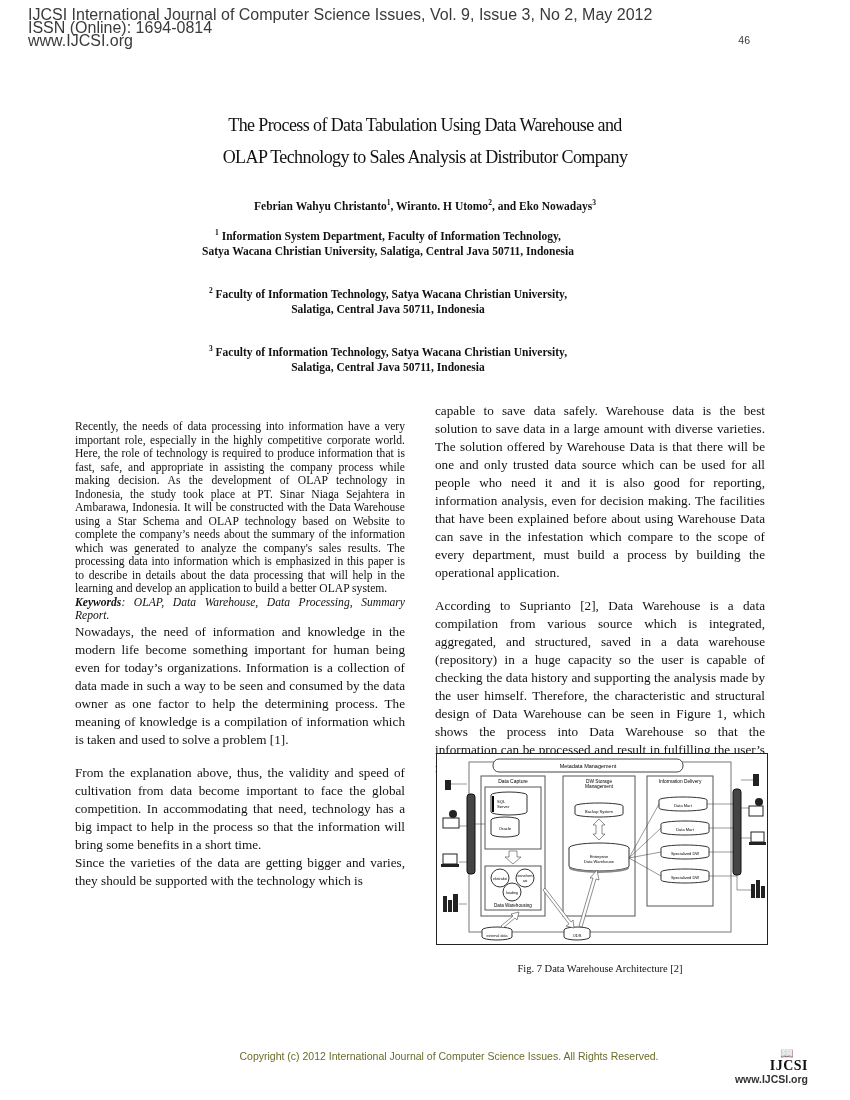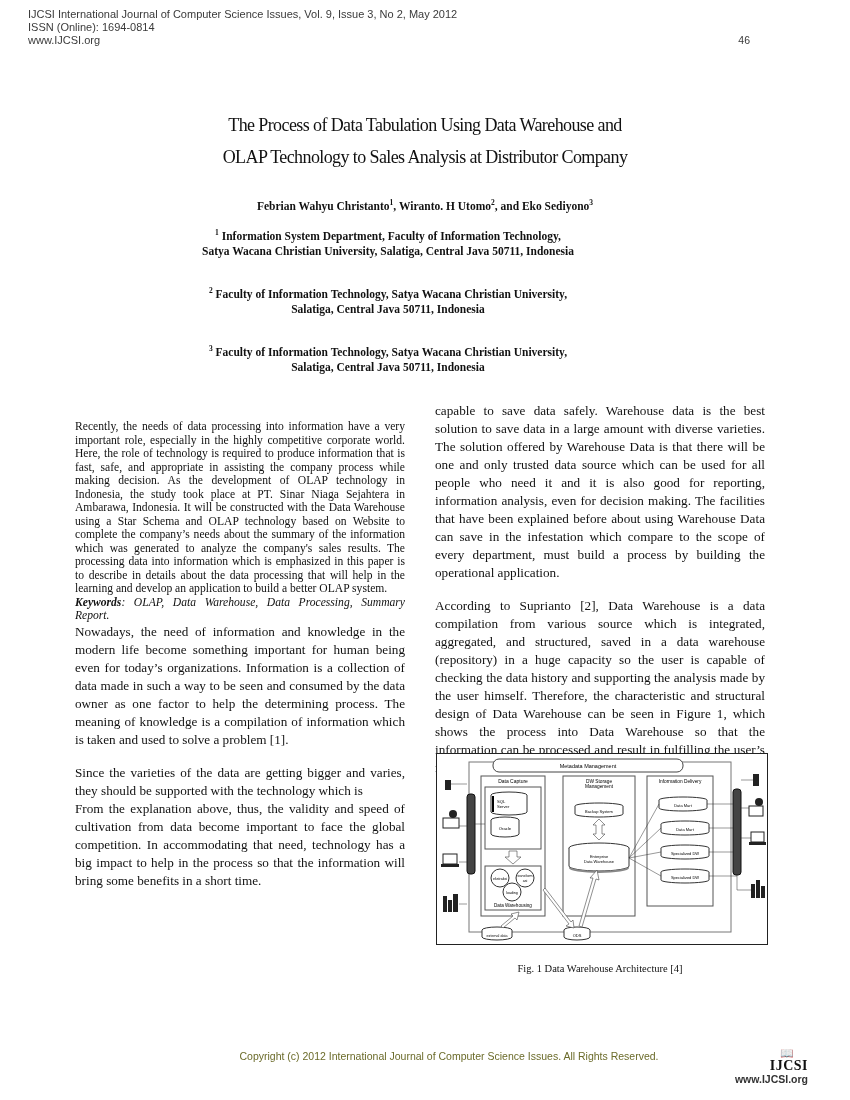--- a/index.html
+++ b/index.html
@@ -1,17 +1,17 @@
 <!DOCTYPE html>
 <html><head>
 <meta charset="utf-8">
 <style>
   html, body { margin:0; padding:0; background:#ffffff; }
   body { width:850px; height:1100px; position:relative; overflow:hidden; color:#111; }
-  .hdr { position:absolute; left:28px; top:8px; font-family:"Liberation Sans", sans-serif; font-size:11px; line-height:13px; color:#3a3a3a; }
+  .hdr { position:absolute; left:28px; top:8px; font-family:"Liberation Sans", sans-serif; font-size:16px; line-height:13px; color:#3a3a3a; }
   .pagenum { position:absolute; right:100px; top:34px; font-family:"Liberation Sans", sans-serif; font-size:10.5px; color:#3a3a3a;text-align:center; }
   .title { position:absolute; left:60px; width:730px; top:109px; text-align:center; font-family:"Liberation Serif", serif; font-size:18px; line-height:32px; letter-spacing:-0.6px; color:#111; }
   .authors { position:absolute; left:0; width:850px; top:200px; text-align:center; font-family:"Liberation Serif", serif; font-weight:bold; font-size:11.5px; }
   .aff { position:absolute; left:0; width:776px; text-align:center; font-family:"Liberation Serif", serif; font-weight:bold; font-size:11.5px; line-height:14.5px; }
   sup { font-size:7.5px; vertical-align:super; line-height:0; }
   .col { position:absolute; font-family:"Liberation Serif", serif; text-align:justify; color:#111; }
   .colL { left:75px; width:330px; }
   .colR { left:435px; width:330px; }
   .abs-h { text-align:center; font-weight:bold; font-size:13px; margin:0 0 1px 0; }
   .abs { font-size:11.6px; line-height:13.5px; margin:0; }
@@ -38,43 +38,43 @@
   <div>www.IJCSI.org</div>
 </div>
 <div class="pagenum">46</div>
 
 <div class="title">
   <div>The Process of Data Tabulation Using Data Warehouse and</div>
   <div>OLAP Technology to Sales Analysis at Distributor Company</div>
 </div>
 
 <div class="authors">
-  <span>Febrian Wahyu Christanto</span><sup>1</sup><span>, </span><span>Wiranto. H Utomo</span><sup>2</sup><span>, and </span><span>Eko Sediyono</span><sup>3</sup>
+  <span>Febrian Wahyu Christanto</span><sup>1</sup><span>, </span><span>Wiranto. H Utomo</span><sup>2</sup><span>, and </span><span>Eko Nowadays</span><sup>3</sup>
 </div>
 
 <div class="aff" style="top:229px;">
   <div><sup>1</sup> <span>Information System Department, Faculty of Information Technology,</span></div>
   <div>Satya Wacana Christian University, Salatiga, Central Java 50711, Indonesia</div>
 </div>
 <div class="aff" style="top:287px;">
   <div><sup>2</sup> <span>Faculty of Information Technology, Satya Wacana Christian University,</span></div>
   <div>Salatiga, Central Java 50711, Indonesia</div>
 </div>
 <div class="aff" style="top:345px;">
   <div><sup>3</sup> <span>Faculty of Information Technology, Satya Wacana Christian University,</span></div>
   <div>Salatiga, Central Java 50711, Indonesia</div>
 </div>
 
 <div class="col colL" style="top:420px;">
   <p class="abs">Recently, the needs of data processing into information have a very important role, especially in the highly competitive corporate world. Here, the role of technology is required to produce information that is fast, safe, and appropriate in assisting the company process while making decision. As the development of OLAP technology in Indonesia, the study took place at PT. Sinar Niaga Sejahtera in Ambarawa, Indonesia. It will be constructed with the Data Warehouse using a Star Schema and OLAP technology based on Website to complete the company’s needs about the summary of the information which was generated to analyze the company's sales results. The processing data into information which is emphasized in this paper is to describe in details about the data processing that will help in the learning and develop an application to build a better OLAP system.</p>
   <p class="kw"><b>Keywords</b><span>: OLAP, Data Warehouse, Data Processing, Summary Report.</span></p>
   <p class="body">Nowadays, the need of information and knowledge in the modern life become something important for human being even for today’s organizations. Information is a collection of data made in such a way to be seen and consumed by the data owner as one factor to help the determining process. The meaning of knowledge is a compilation of information which is taken and used to solve a problem [1].</p>
   <div class="gap"></div>
+  <p class="body">From the explanation above, thus, the validity and speed of cultivation from data become important to face the global competition. In accommodating that need, technology has a big impact to help in the process so that the information will bring some benefits in a short time.</p>
   <p class="body">Since the varieties of the data are getting bigger and varies, they should be supported with the technology which is</p>
-  <p class="body">From the explanation above, thus, the validity and speed of cultivation from data become important to face the global competition. In accommodating that need, technology has a big impact to help in the process so that the information will bring some benefits in a short time.</p>
 </div>
 
 <div class="col colR" style="top:402px;">
   <p class="body">capable to save data safely. Warehouse data is the best solution to save data in a large amount with diverse varieties. The solution offered by Warehouse Data is that there will be one and only trusted data source which can be used for all people who need it and it is also good for reporting, information analysis, even for decision making. The facilities that have been explained before about using Warehouse Data can save in the infestation which compare to the scope of every department, must build a process by building the operational application.</p>
   <div class="gap"></div>
   <p class="body">According to Suprianto [2], Data Warehouse is a data compilation from various source which is integrated, aggregated, and structured, saved in a data warehouse (repository) in a huge capacity so the user is capable of checking the data history and supporting the analysis made by the user himself. Therefore, the characteristic and structural design of Data Warehouse can be seen in Figure 1, which shows the process into Data Warehouse so that the information can be processed and result in fulfilling the user’s needs.</p>
 </div>
 
 <div class="fig">
   <svg width="330" height="190" viewBox="0 0 330 190" font-family="Liberation Sans, sans-serif">
@@ -215,20 +215,20 @@
       <rect x="314" y="78" width="13" height="10" fill="#fff" stroke="#222"></rect>
       <rect x="312" y="88" width="17" height="3" fill="#222"></rect>
     </g>
     <g fill="#222">
       <rect x="314" y="130" width="4" height="14"></rect>
         <rect x="319" y="126" width="4" height="18"></rect>
         <rect x="324" y="132" width="4" height="12"></rect>
     </g>
   </svg>
 </div>
-<div class="caption">Fig. 1  Data Warehouse Architecture [4]</div>
+<div class="caption">Fig. 7  Data Warehouse Architecture [2]</div>
 
 <div class="footer">Copyright (c) 2012 International Journal of Computer Science Issues. All Rights Reserved.</div>
 <div class="logo">
   <span class="logo-mark">📖</span>
   <span class="logo-name">IJCSI</span>
   <span class="logo-url">www.IJCSI.org</span>
 </div>
 
 </body></html>

